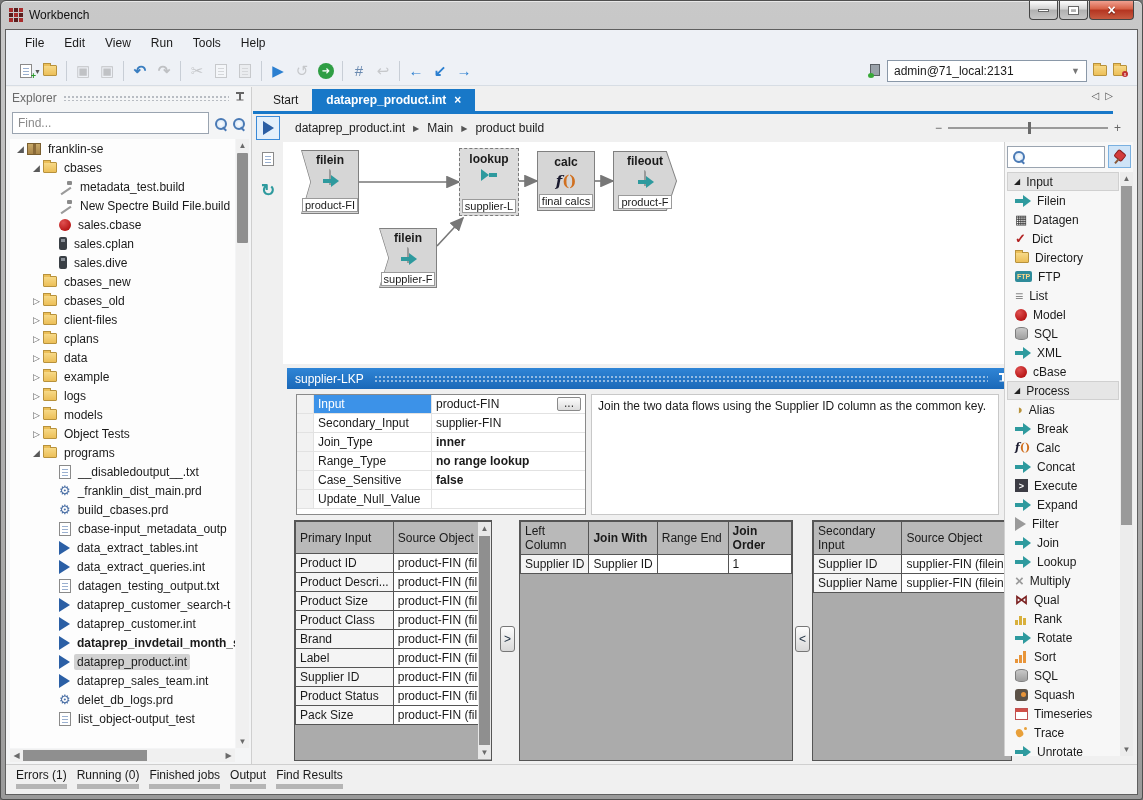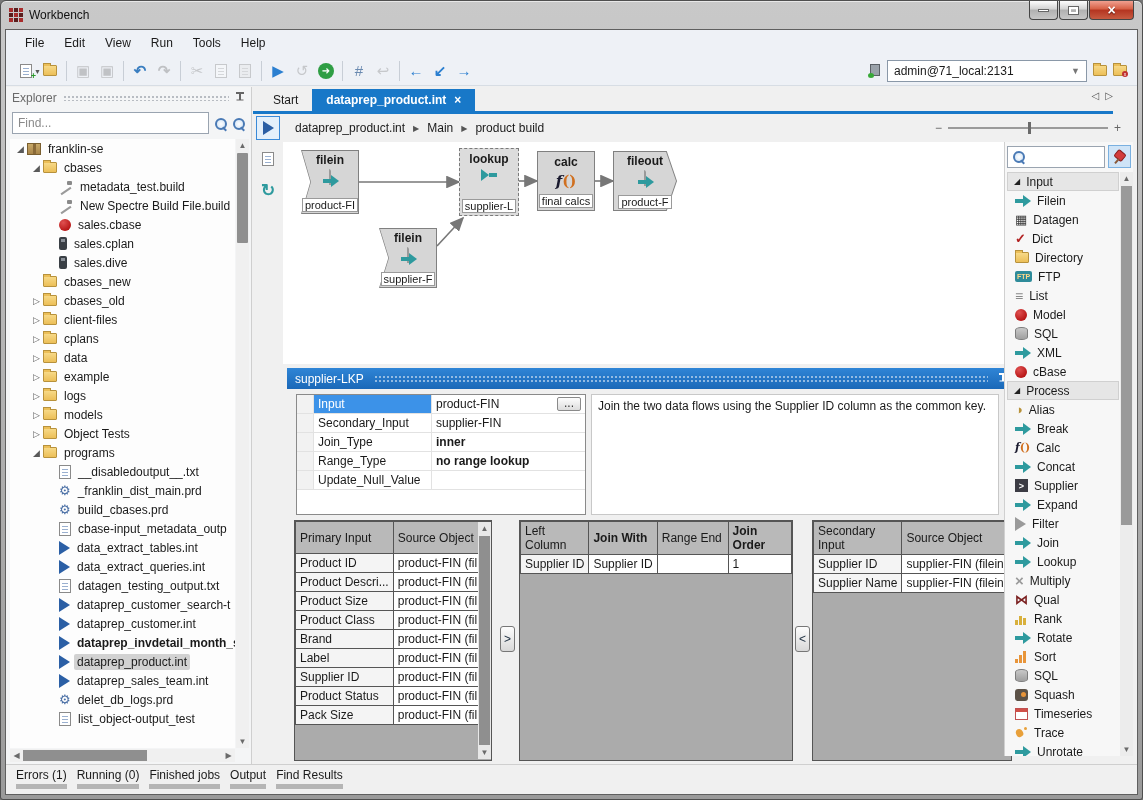--- a/index.html
+++ b/index.html
@@ -577,20 +577,25 @@
           <span class="pname">Join_Type</span>
      <span class="pval b">inner</span>
    </div>
         <div class="prow">
      <span class="pind"></span>
           <span class="pname">Range_Type</span>
      <span class="pval b">no range lookup</span>
    </div>
         <div class="prow">
      <span class="pind"></span>
+          <span class="pname">Case_Sensitive</span>
+     <span class="pval b">false</span>
+   </div>
+        <div class="prow">
+     <span class="pind"></span>
           <span class="pname">Update_Null_Value</span>
      <span class="pval"></span>
    </div>
       </div>
     <div class="desc">Join the two data flows using the Supplier ID column as the common key.</div>
     <div class="pvscroll">
       <span class="sarrow" style="top:0;">▲</span>
       <span class="sarrow" style="bottom:0;">▼</span>
     </div>
 
@@ -762,21 +767,21 @@
           <div class="pal-item">
             <span class="fxg" style="font-size:11px;">f<em>()</em></span>
             <span>Calc</span>
           </div>
           <div class="pal-item">
             <span class="tarrow"></span>
             <span>Concat</span>
           </div>
           <div class="pal-item">
             <span class="execicon">&gt;</span>
-            <span>Supplier</span>
+            <span>Execute</span>
           </div>
           <div class="pal-item">
             <span class="tarrow"></span>
             <span>Expand</span>
           </div>
           <div class="pal-item">
             <span class="funnel gray"></span>
             <span>Filter</span>
           </div>
           <div class="pal-item">

